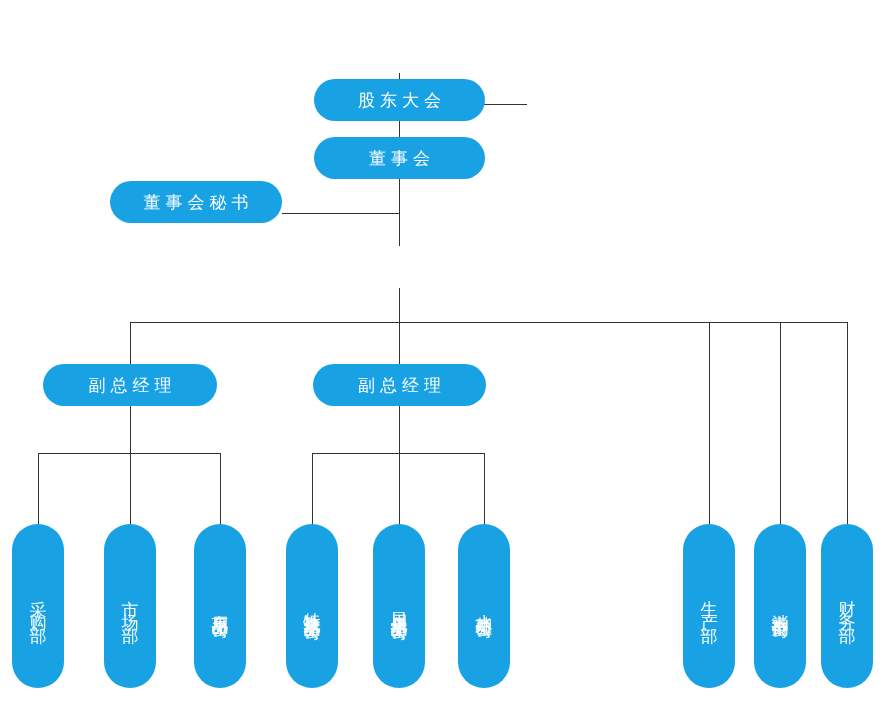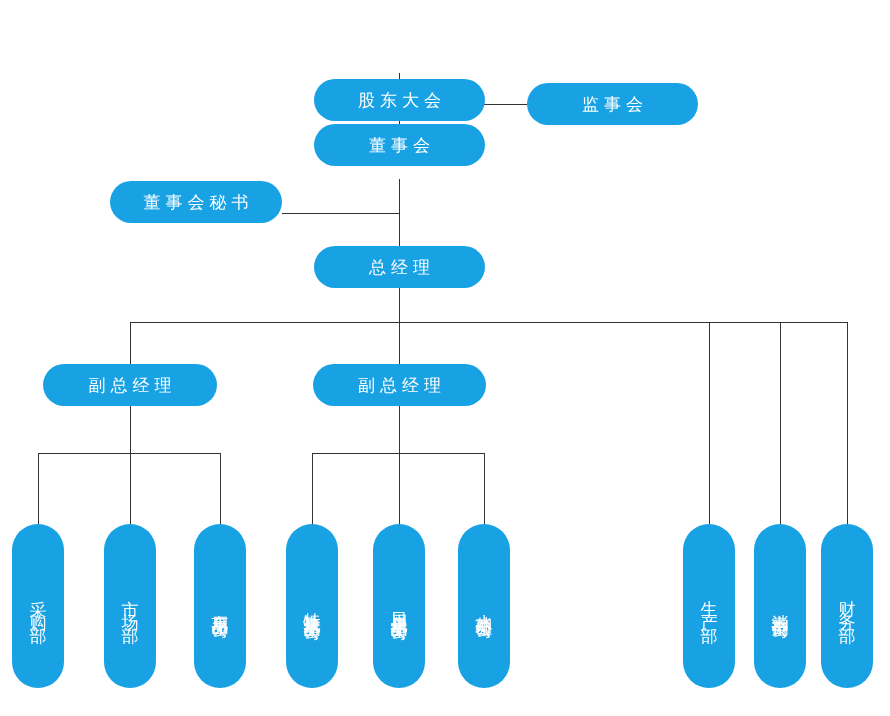--- a/index.html
+++ b/index.html
@@ -70,24 +70,22 @@
   <div class="line v" style="left:220px; top:453px; height:71px;"></div>
   <div class="line v" style="left:399px; top:406px; height:118px;"></div>
   <div class="line h" style="left:312px; top:453px; width:172px;"></div>
   <div class="line v" style="left:312px; top:453px; height:71px;"></div>
   <div class="line v" style="left:484px; top:453px; height:71px;"></div>
   <div class="line v" style="left:709px; top:322px; height:202px;"></div>
   <div class="line v" style="left:780px; top:322px; height:202px;"></div>
   <div class="line v" style="left:847px; top:322px; height:202px;"></div>
 
   <div class="node hpill" style="left:314px; top:31px;  width:171px;margin-top:48px;">股东大会</div>
-  <div class="node hpill" style="left:527px; top:83px;  width:171px;">监事会</div>
-  <div class="node hpill" style="left:314px; top:124px; width:171px;">董事会</div>
+  <div class="node hpill" style="left:314px; top:137px; width:171px;">董事会</div>
   <div class="node hpill" style="left:110px; top:181px; width:172px;">董事会秘书</div>
-  <div class="node hpill" style="left:314px; top:246px; width:171px;">总经理</div>
   <div class="node hpill" style="left:43px;  top:364px; width:174px;">副总经理</div>
   <div class="node hpill" style="left:313px; top:364px; width:173px;">副总经理</div>
 
   <div class="node vpill loose" style="left:12px;">采购部</div>
   <div class="node vpill loose" style="left:104px;">市场部</div>
   <div class="node vpill" style="left:194px;">车用品公司</div>
   <div class="node vpill" style="left:286px;">特性化学品公司</div>
   <div class="node vpill" style="left:373px;">日用化学品公司</div>
   <div class="node vpill" style="left:458px;">水处理公司</div>
   <div class="node vpill loose" style="left:683px;">生产部</div>

